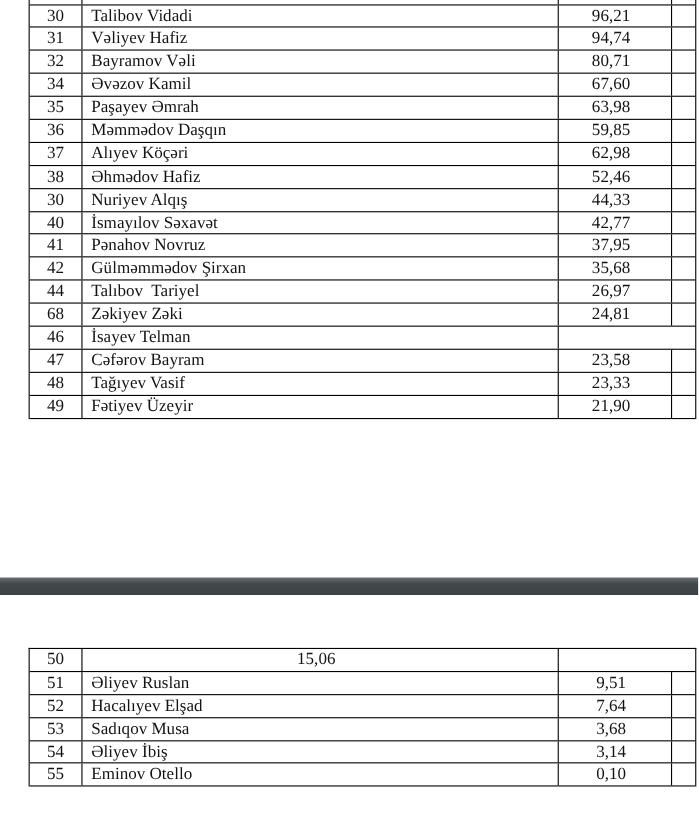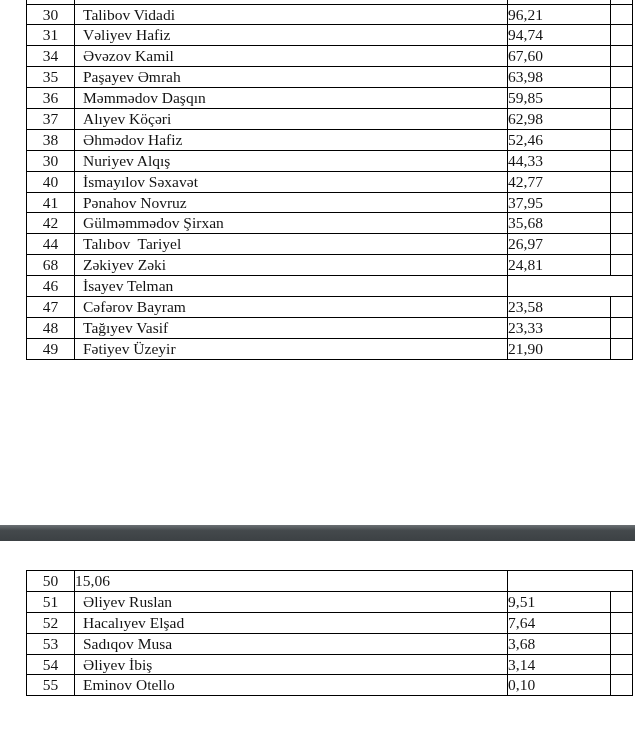--- a/index.html
+++ b/index.html
@@ -35,21 +35,21 @@
   .doc-table {
     position: absolute;
     left: 26px;
     width: 607px;
     border-left: 1.5px solid #000;
     border-right: 1.5px solid #000;
     box-sizing: border-box;
     font-size: 15.5px;
   }
   .table-1 { top: 0; }
-  .table-2 { top: 570px; border-top: 1.5px solid #000; }
+  .table-2 { top: 589px; border-top: 1.5px solid #000; }
   .t-row {
     display: grid;
     grid-template-columns: 48px 433px 103px 1fr;
     height: 19.9px;
     line-height: 19.9px;
     border-bottom: 1.5px solid #000;
   }
   .t-row.stub {
     height: 3.5px;
     line-height: 3.5px;
@@ -61,21 +61,21 @@
   .cell-rank {
     text-align: center;
     border-right: 1.5px solid #000;
   }
   .cell-name {
     padding-left: 8px;
     border-right: 1.5px solid #000;
     white-space: pre;
   }
   .cell-value {
-    text-align: left;
+    text-align: center;
     padding-right: 7px;
     border-right: 1.5px solid #000;
   }
   .cell-spacer { }
 </style>
 </head>
 <body>
 
 <div class="viewport">
 
@@ -96,20 +96,26 @@
         <div class="cell cell-value">96,21</div>
         <div class="cell cell-spacer"></div>
       </div>
       <div class="t-row">
         <div class="cell cell-rank">31</div>
         <div class="cell cell-name">Vəliyev Hafiz</div>
         <div class="cell cell-value">94,74</div>
         <div class="cell cell-spacer"></div>
       </div>
       <div class="t-row">
+        <div class="cell cell-rank">32</div>
+        <div class="cell cell-name">Bayramov Vəli</div>
+        <div class="cell cell-value">80,71</div>
+        <div class="cell cell-spacer"></div>
+      </div>
+      <div class="t-row">
         <div class="cell cell-rank">34</div>
         <div class="cell cell-name">Əvəzov Kamil</div>
         <div class="cell cell-value">67,60</div>
         <div class="cell cell-spacer"></div>
       </div>
       <div class="t-row">
         <div class="cell cell-rank">35</div>
         <div class="cell cell-name">Paşayev Əmrah</div>
         <div class="cell cell-value">63,98</div>
         <div class="cell cell-spacer"></div>

